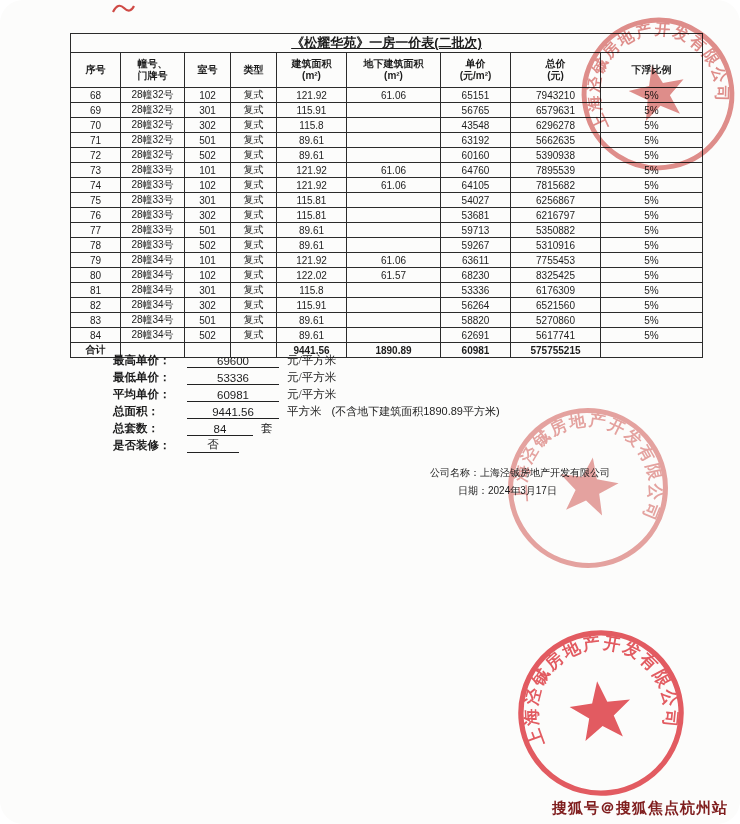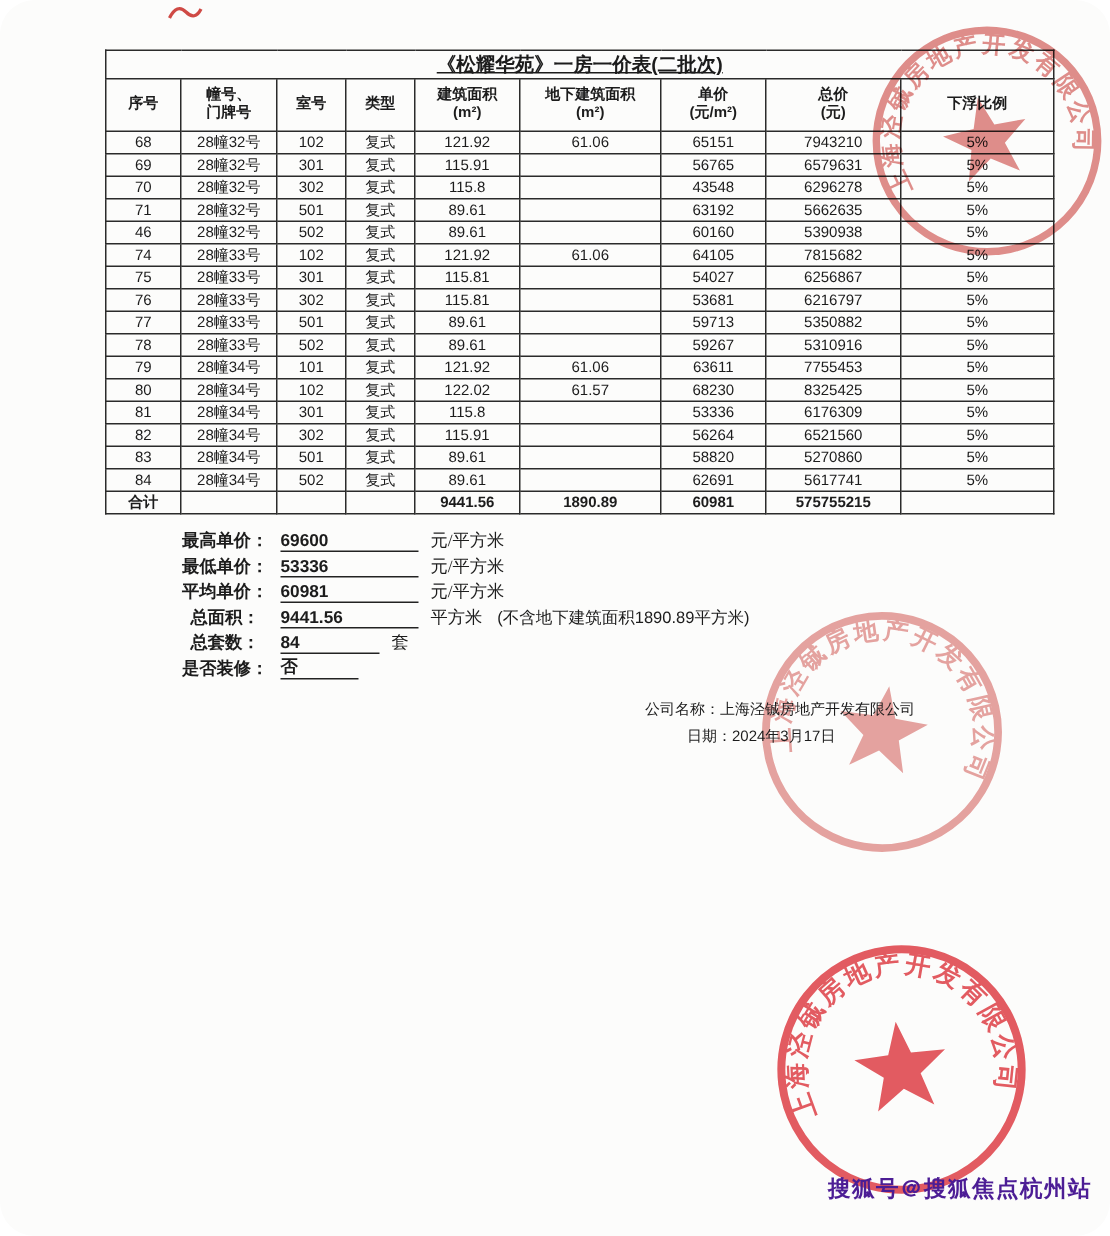--- a/index.html
+++ b/index.html
@@ -19,24 +19,24 @@
     border:1px solid #2b2b2b; text-align:center; vertical-align:middle; overflow:hidden;
   }
   .title-cell { font-size:13px; font-weight:bold; height:19px; text-decoration:underline; }
   .head-cell  { font-size:10px; font-weight:bold; height:35px; white-space:pre-line; line-height:1.25; padding:1px; }
   .price-table td { font-size:10px; height:14px; padding:0 1px; }
   .price-table tr.total-row td { font-weight:bold; }
 
   
   .summary { position:absolute; left:113px; top:354px; font-size:11.5px; z-index:3; }
   .summary-row { display:flex; align-items:flex-end; height:14px; margin-bottom:3px; }
-  .s-label { font-weight:bold; min-width:74px; white-space:nowrap;text-align:center; }
+  .s-label { font-weight:bold; min-width:74px; white-space:nowrap; }
   .s-value {
-    display:inline-block; min-width:92px; 
-    border-bottom:1.5px solid #222; font-weight:bold; white-space:nowrap;
+    display:inline-block; min-width:92px; text-align:center;
+    border-bottom:1.5px solid #222; font-weight:normal; white-space:nowrap;
   }
   .summary-row:nth-child(5) .s-value { min-width:66px; }
   .summary-row:nth-child(6) .s-value { min-width:52px; }
   .s-unit { margin-left:8px; white-space:nowrap;font-family:Liberation Serif, serif; }
   .s-note { margin-left:10px; font-size:11px; white-space:nowrap; }
 
   
   .company { position:absolute; left:430px; top:466px; font-size:10px; z-index:5; }
   .company .company-line { margin-bottom:4px; }
   .company .date-line { padding-left:28px; }
@@ -45,22 +45,22 @@
   .stamp { position:absolute; pointer-events:none; mix-blend-mode:multiply; z-index:4; }
   .stamp-top    { left:576px; top:12px;  width:164px; height:164px; transform:rotate(-12deg); opacity:.62; }
   .stamp-middle { left:502px; top:402px; width:172px; height:172px; transform:rotate(9deg);  opacity:.5;  }
   .stamp-bottom { left:512px; top:624px; width:178px; height:178px; transform:rotate(-7deg); opacity:.88; }
   .stamp svg { width:100%; height:100%; display:block; }
   .stamp text { font-family:"Liberation Sans", sans-serif; font-weight:bold; font-size:19px; letter-spacing:2.5px; }
 
   
   .red-mark { position:absolute; left:110px; top:0; width:26px; height:16px; z-index:4; }
   .watermark {
-    position:absolute; right:12px; bottom:22px;
-    font-size:15px; font-weight:bold; color:#4c1d95; letter-spacing:1px; z-index:6;
+    position:absolute; right:12px; bottom:6px;
+    font-size:15px; font-weight:bold; color:#7f1d1d; letter-spacing:1px; z-index:6;
   }
 </style>
 </head>
 <body>
 
 <div class="page">
 
   <svg class="red-mark" viewBox="0 0 26 16">
     <path d="M3,12 Q8,2 14,8 T24,6" fill="none" stroke-width="2.2" stroke="#cf4a45"></path>
   </svg>
@@ -137,28 +137,39 @@
           <td>28幢32号</td>
           <td>501</td>
           <td>复式</td>
           <td>89.61</td>
           <td></td>
           <td>63192</td>
           <td>5662635</td>
           <td>5%</td>
         </tr>
         <tr>
-          <td>46</td>
+          <td>72</td>
           <td>28幢32号</td>
           <td>502</td>
           <td>复式</td>
           <td>89.61</td>
           <td></td>
           <td>60160</td>
           <td>5390938</td>
+          <td>5%</td>
+        </tr>
+        <tr>
+          <td>73</td>
+          <td>28幢33号</td>
+          <td>101</td>
+          <td>复式</td>
+          <td>121.92</td>
+          <td>61.06</td>
+          <td>64760</td>
+          <td>7895539</td>
           <td>5%</td>
         </tr>
         <tr>
           <td>74</td>
           <td>28幢33号</td>
           <td>102</td>
           <td>复式</td>
           <td>121.92</td>
           <td>61.06</td>
           <td>64105</td>

